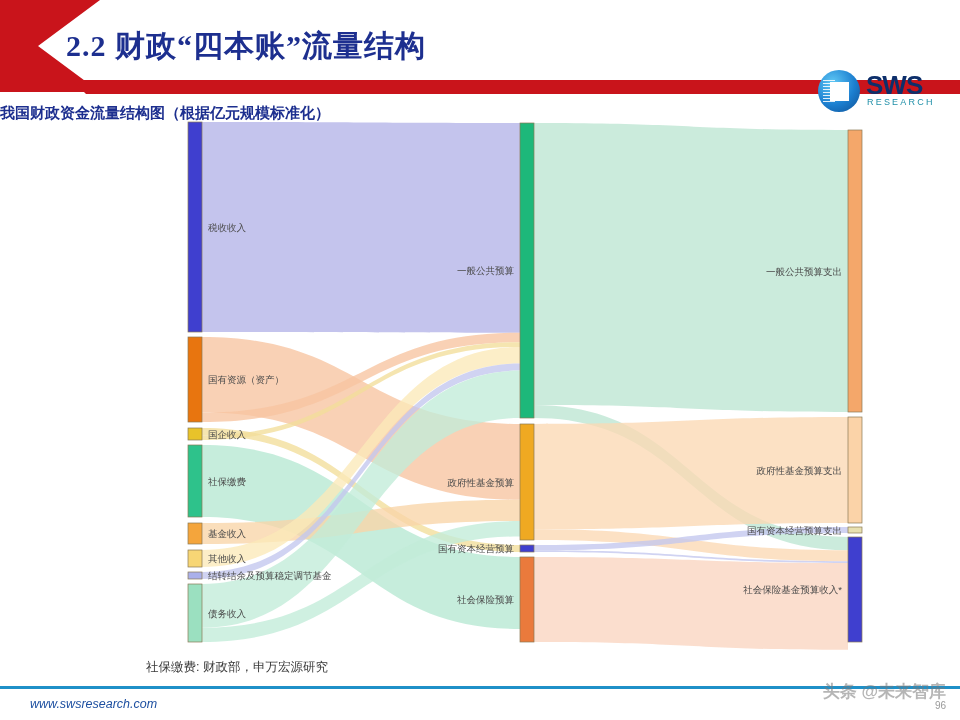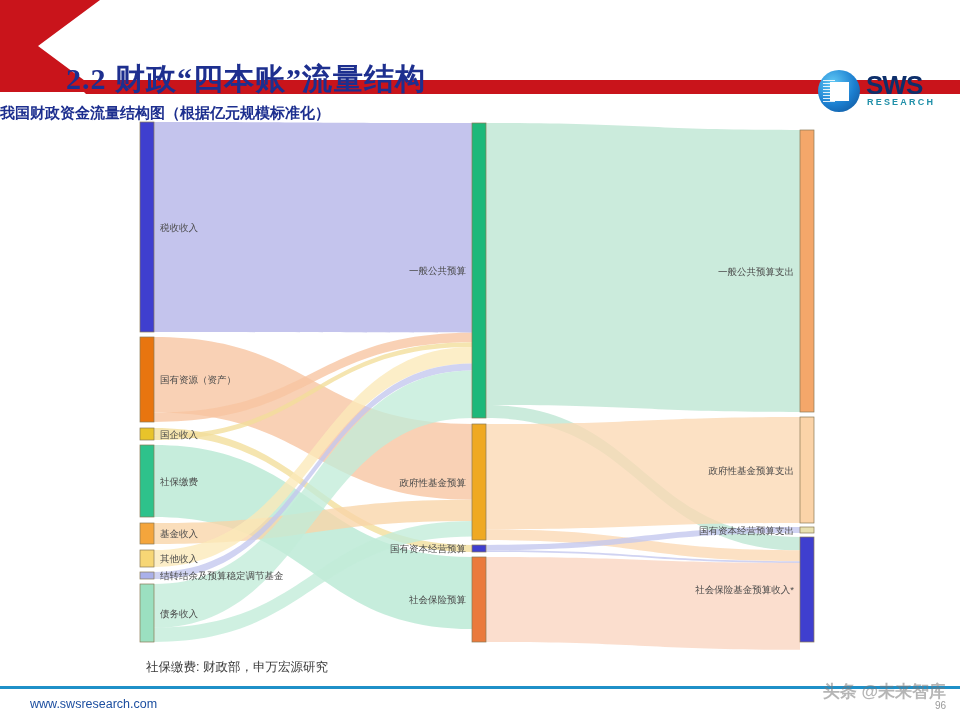--- a/index.html
+++ b/index.html
@@ -17,21 +17,20 @@
   #header-red-shape {
     position:absolute; left:0; top:0; width:960px; height:96px;
   }
   #header-title {
     position:absolute; left:66px; top:26px;
     font-size:30px; font-weight:bold;
     color:#1d2f8f;
     letter-spacing:1px;
     font-family:"Liberation Serif","DejaVu Serif",serif;
     white-space:nowrap;
-    margin-top:33px;
   }
   
   #logo { position:absolute; left:818px; top:20px; width:130px; height:48px;margin-top:48px; }
   #logo-mark {
     position:absolute; left:0; top:2px; width:42px; height:42px;
     border-radius:50%;
     background:radial-gradient(circle at 35% 30%, #5fc8f5 0%, #1c7fd0 55%, #0f4f93 100%);
   }
   #logo-mark-inner {
     position:absolute; left:12px; top:12px; width:19px; height:19px;
@@ -42,33 +41,33 @@
     background:repeating-linear-gradient(to bottom,#ffffff 0px,#ffffff 1px,transparent 1px,transparent 3px);
     opacity:.85;
   }
   #logo-text-sws {
     position:absolute; left:48px; top:2px;
     font-size:26px; font-weight:bold; color:#0d2f6b;
     letter-spacing:-1px; font-family:"Liberation Sans",sans-serif;
   }
   #logo-text-research {
     position:absolute; left:49px; top:29px;
-    font-size:9px; font-weight:bold; color:#1f8fa8;
+    font-size:9px; font-weight:normal; color:#1f8fa8;
     letter-spacing:2.2px; font-family:"Liberation Sans",sans-serif;
   }
 
   
   #chart-title {
     position:absolute; left:0; top:104px; width:960px;
     text-align:left;
     font-size:15px; font-weight:bold; color:#1d2f8f;
     font-family:"Liberation Sans",sans-serif;
   }
   #sankey-wrap {
-    position:absolute; left:0; top:115px; width:960px; height:535px;
+    position:absolute; left:0; top:115px; width:960px; height:535px;padding-left:48px;
   }
   #sankey-svg { display:block; }
 
   .node-label {
     font-size:9.5px; fill:#4a4a4a;
     font-family:"Liberation Sans",sans-serif;
   }
 
   
   #source-note {
@@ -79,20 +78,21 @@
 
   
   #footer-rule {
     position:absolute; left:0; top:686px; width:960px; height:3px;
     background:#1f90c8;
   }
   #footer-url {
     position:absolute; left:30px; top:697px;
     font-size:12.5px; color:#1d4fa0;
     font-family:"Liberation Sans",sans-serif;
+    font-style:italic;
   }
   #watermark {
     position:absolute; right:14px; top:680px;
     font-size:17px; font-weight:bold;
     color:rgba(120,120,120,.55);
     font-family:"Liberation Sans",sans-serif;
     white-space:nowrap;
   }
   #page-number {
     position:absolute; right:14px; top:700px;

